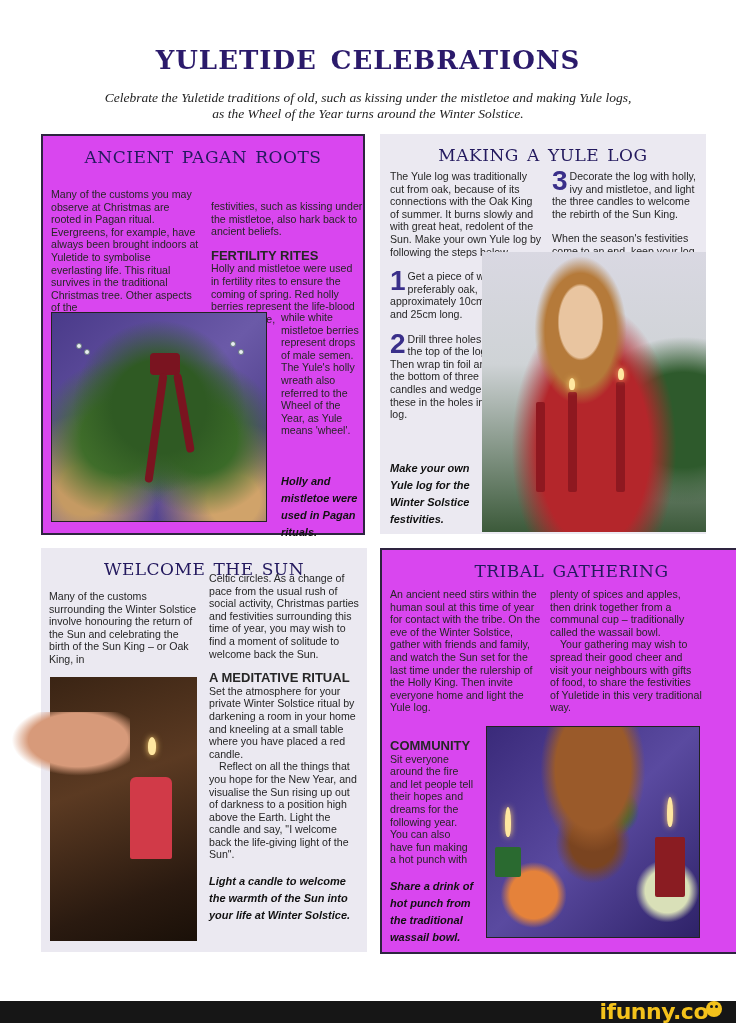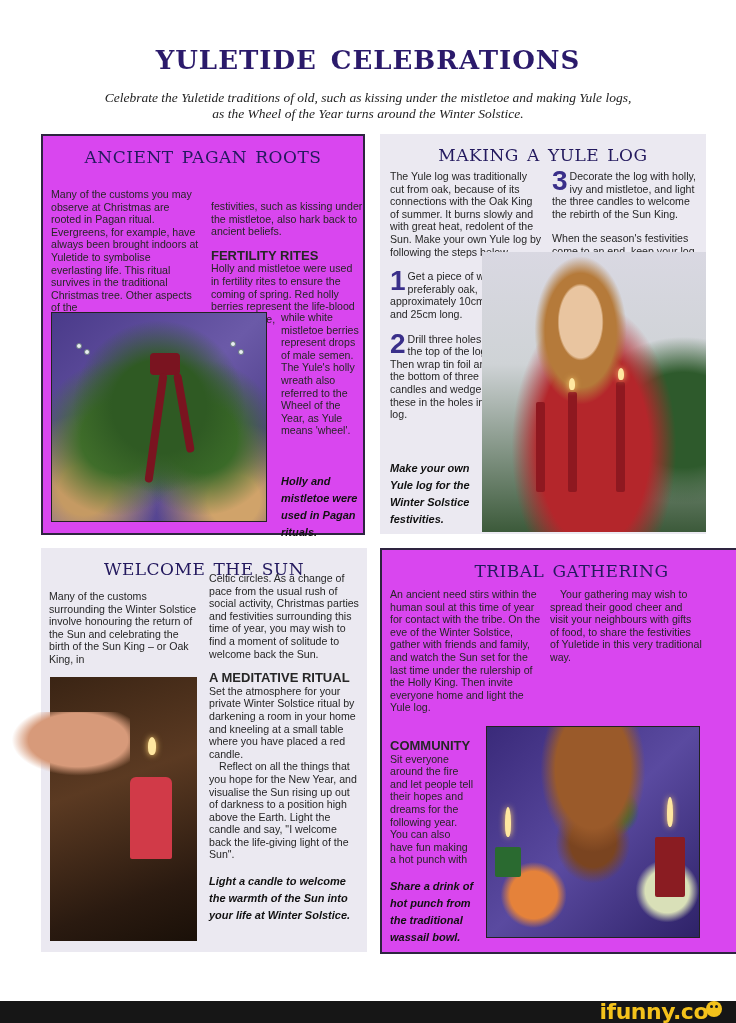--- a/index.html
+++ b/index.html
@@ -167,20 +167,21 @@
   <div class="flame" style="left:98px; top:60px; height:18px; width:8px;"></div>
 </div>
 <div class="hand"></div>
 
 <section class="box bordered" style="left:380px; top:548px; width:383px; height:406px;">
   <h2>Tribal Gathering</h2>
   <div class="col txt" style="left:8px; top:38px; width:152px;">
     <p class="p">An ancient need stirs within the human soul at this time of year for contact with the tribe. On the eve of the Winter Solstice, gather with friends and family, and watch the Sun set for the last time under the rulership of the Holly King. Then invite everyone home and light the Yule log.</p>
   </div>
   <div class="col txt" style="left:168px; top:38px; width:152px;">
+    <p>plenty of spices and apples, then drink together from a communal cup – traditionally called the wassail bowl.</p>
     <p style="text-indent:10px;">Your gathering may wish to spread their good cheer and visit your neighbours with gifts of food, to share the festivities of Yuletide in this very traditional way.</p>
   </div>
   <div class="col txt" style="left:8px; top:190px; width:84px;">
     <div class="head">COMMUNITY</div>
     <p class="p">Sit everyone around the fire and let people tell their hopes and dreams for the following year. You can also have fun making a hot punch with</p>
     <p class="cap">Share a drink of hot punch from the traditional wassail bowl.</p>
   </div>
   <div class="art goblet" style="left:104px; top:176px; width:214px; height:212px;">
     <div class="candle" style="left:168px; top:110px; width:30px; height:60px; background:#8a1c22;"></div>
     <div class="candle" style="left:8px; top:120px; width:26px; height:30px; background:#2a6a30;"></div>

